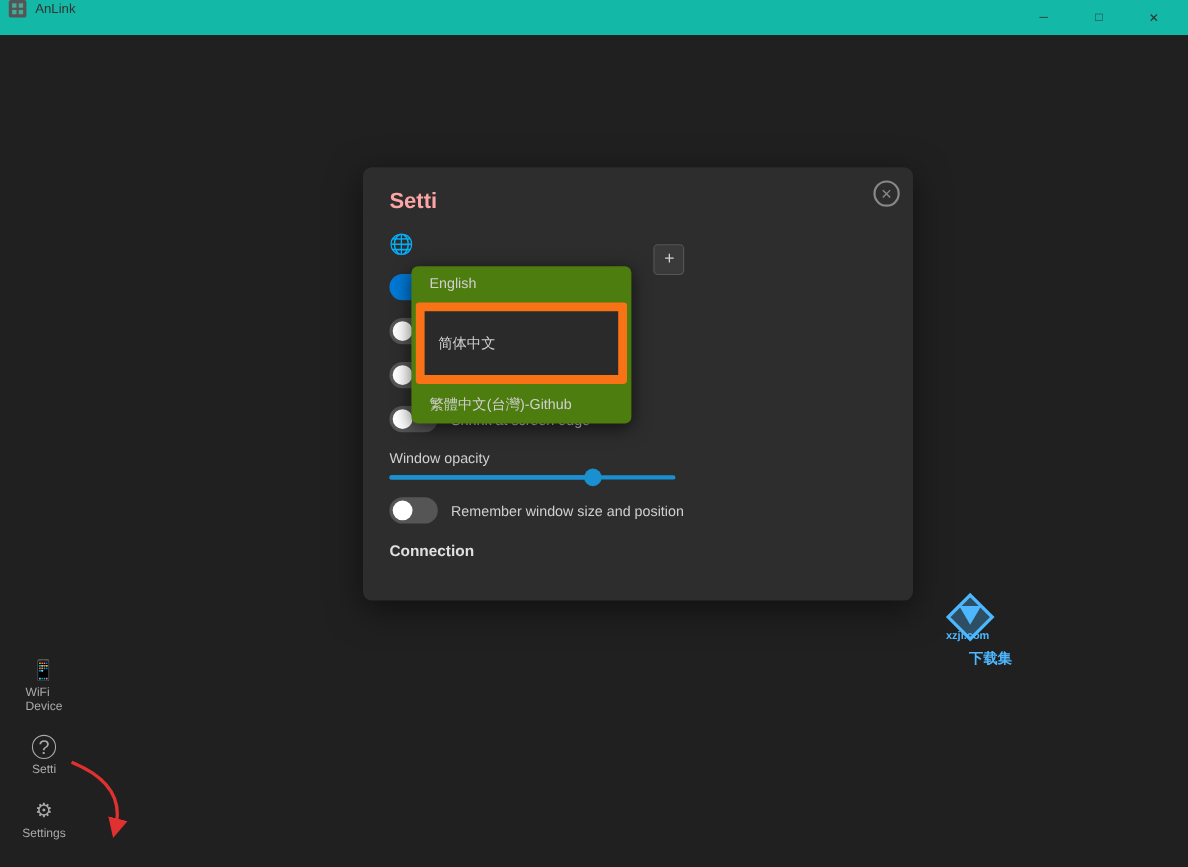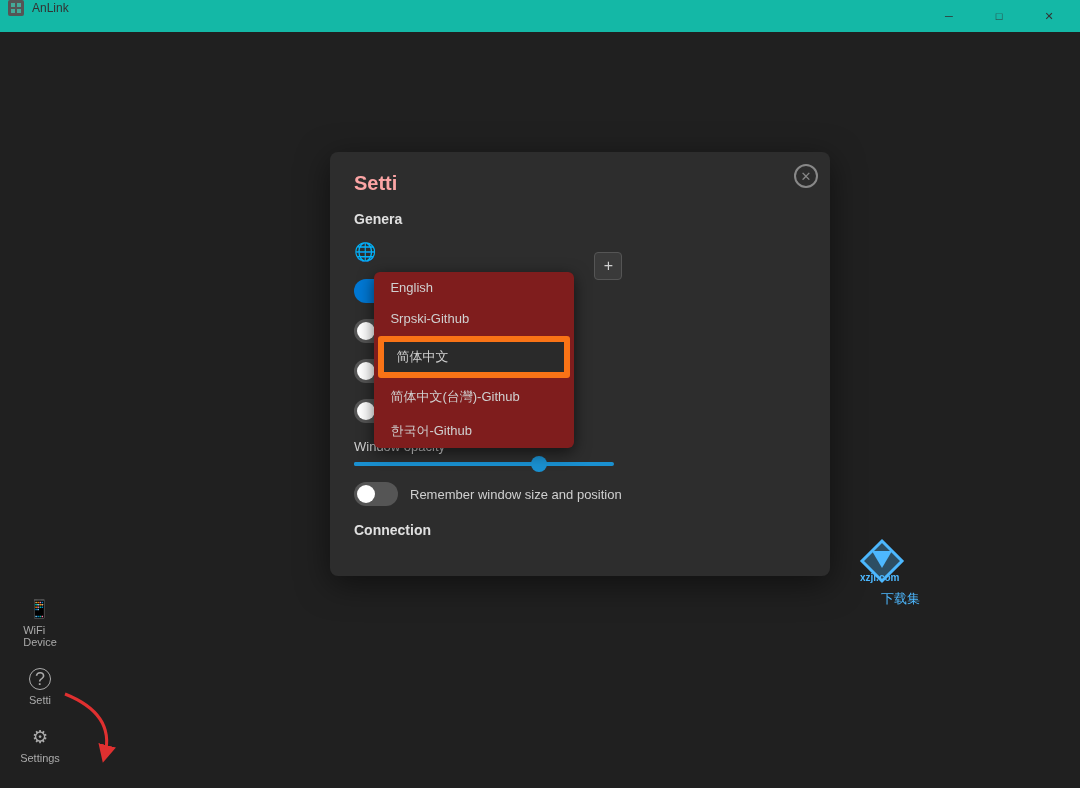--- a/index.html
+++ b/index.html
@@ -176,39 +176,39 @@
       cursor: pointer;
       font-size: 16px;
     }
 
     
     .lang-dropdown {
       position: absolute;
       top: 20px;
       left: -10px;
       width: 200px;
-      background: #7f1d1d;
+      background: #4d7c0f;
       border-radius: 6px;
       box-shadow: 0 4px 16px rgba(0,0,0,0.6);
       z-index: 100;
       overflow: hidden;
     }
     .lang-option {
       padding: 8px 16px;
       font-size: 13px;
       color: #d0d0d0;
       cursor: pointer;
       white-space: nowrap;
     }
     .lang-option.selected {
-      border: 6px solid #f97316;
+      border: 8px solid #f97316;
       margin: 2px 4px;
       border-radius: 3px;
       background: #2a2a2a;
-      padding: 6px 12px;
+      padding: 20px 12px;
     }
 
     
     .slider-container {
       margin-bottom: 16px;
     }
     .slider-label {
       font-size: 13px;
       color: #d0d0d0;
       margin-bottom: 8px;
@@ -313,32 +313,29 @@
     <button class="title-btn close">✕</button>
   </div>
 </div>
 
 <div class="main-area">
 
   <div class="settings-modal">
     <div class="modal-close">✕</div>
     <div class="modal-title">Setti</div>
 
-    <div class="section-label">Genera</div>
 
     <div class="lang-row">
       <span class="lang-icon">🌐</span>
       <div class="lang-select-area" style="position:relative;">
 
         <div class="lang-dropdown">
           <div class="lang-option">English</div>
-          <div class="lang-option">Srpski-Github</div>
           <div class="lang-option selected">简体中文</div>
-          <div class="lang-option">简体中文(台灣)-Github</div>
-          <div class="lang-option">한국어-Github</div>
+          <div class="lang-option">繁體中文(台灣)-Github</div>
         </div>
         <div class="add-btn" style="position:absolute; left:210px; top:0;">+</div>
       </div>
     </div>
 
     <div class="setting-row" style="margin-left:0;">
       <div class="toggle on">
         <div class="toggle-knob"></div>
       </div>
     </div>
@@ -386,21 +383,21 @@
   <div class="watermark">
     <svg class="watermark-logo" viewBox="0 0 60 50">
 
       <polygon points="30,5 50,25 30,45 10,25" fill="none" stroke="#4db8ff" stroke-width="3"></polygon>
       <polygon points="30,5 50,25 30,45 10,25" fill="#4db8ff" opacity="0.3"></polygon>
 
       <polygon points="20,15 40,15 30,32" fill="#4db8ff"></polygon>
       <text x="8" y="45" font-size="10" fill="#4db8ff" font-weight="bold">xzji.com</text>
     </svg>
     <div style="display:flex; align-items:center; gap:4px;">
-      <span style="color:#4db8ff; font-size:13px; font-weight:normal;margin-left:38px;">下载集</span>
+      <span style="color:#4db8ff; font-size:13px; font-weight:bold;margin-left:38px;">下载集</span>
     </div>
   </div>
 
   <div style="position:absolute; bottom:20px; left:55px; z-index:200;">
     <svg width="80" height="80" viewBox="0 0 80 80">
       <defs>
         <marker id="arrowhead" markerWidth="6" markerHeight="6" refX="3" refY="3" orient="auto">
           <polygon points="0 0, 6 3, 0 6" fill="#e03030"></polygon>
         </marker>
       </defs>

